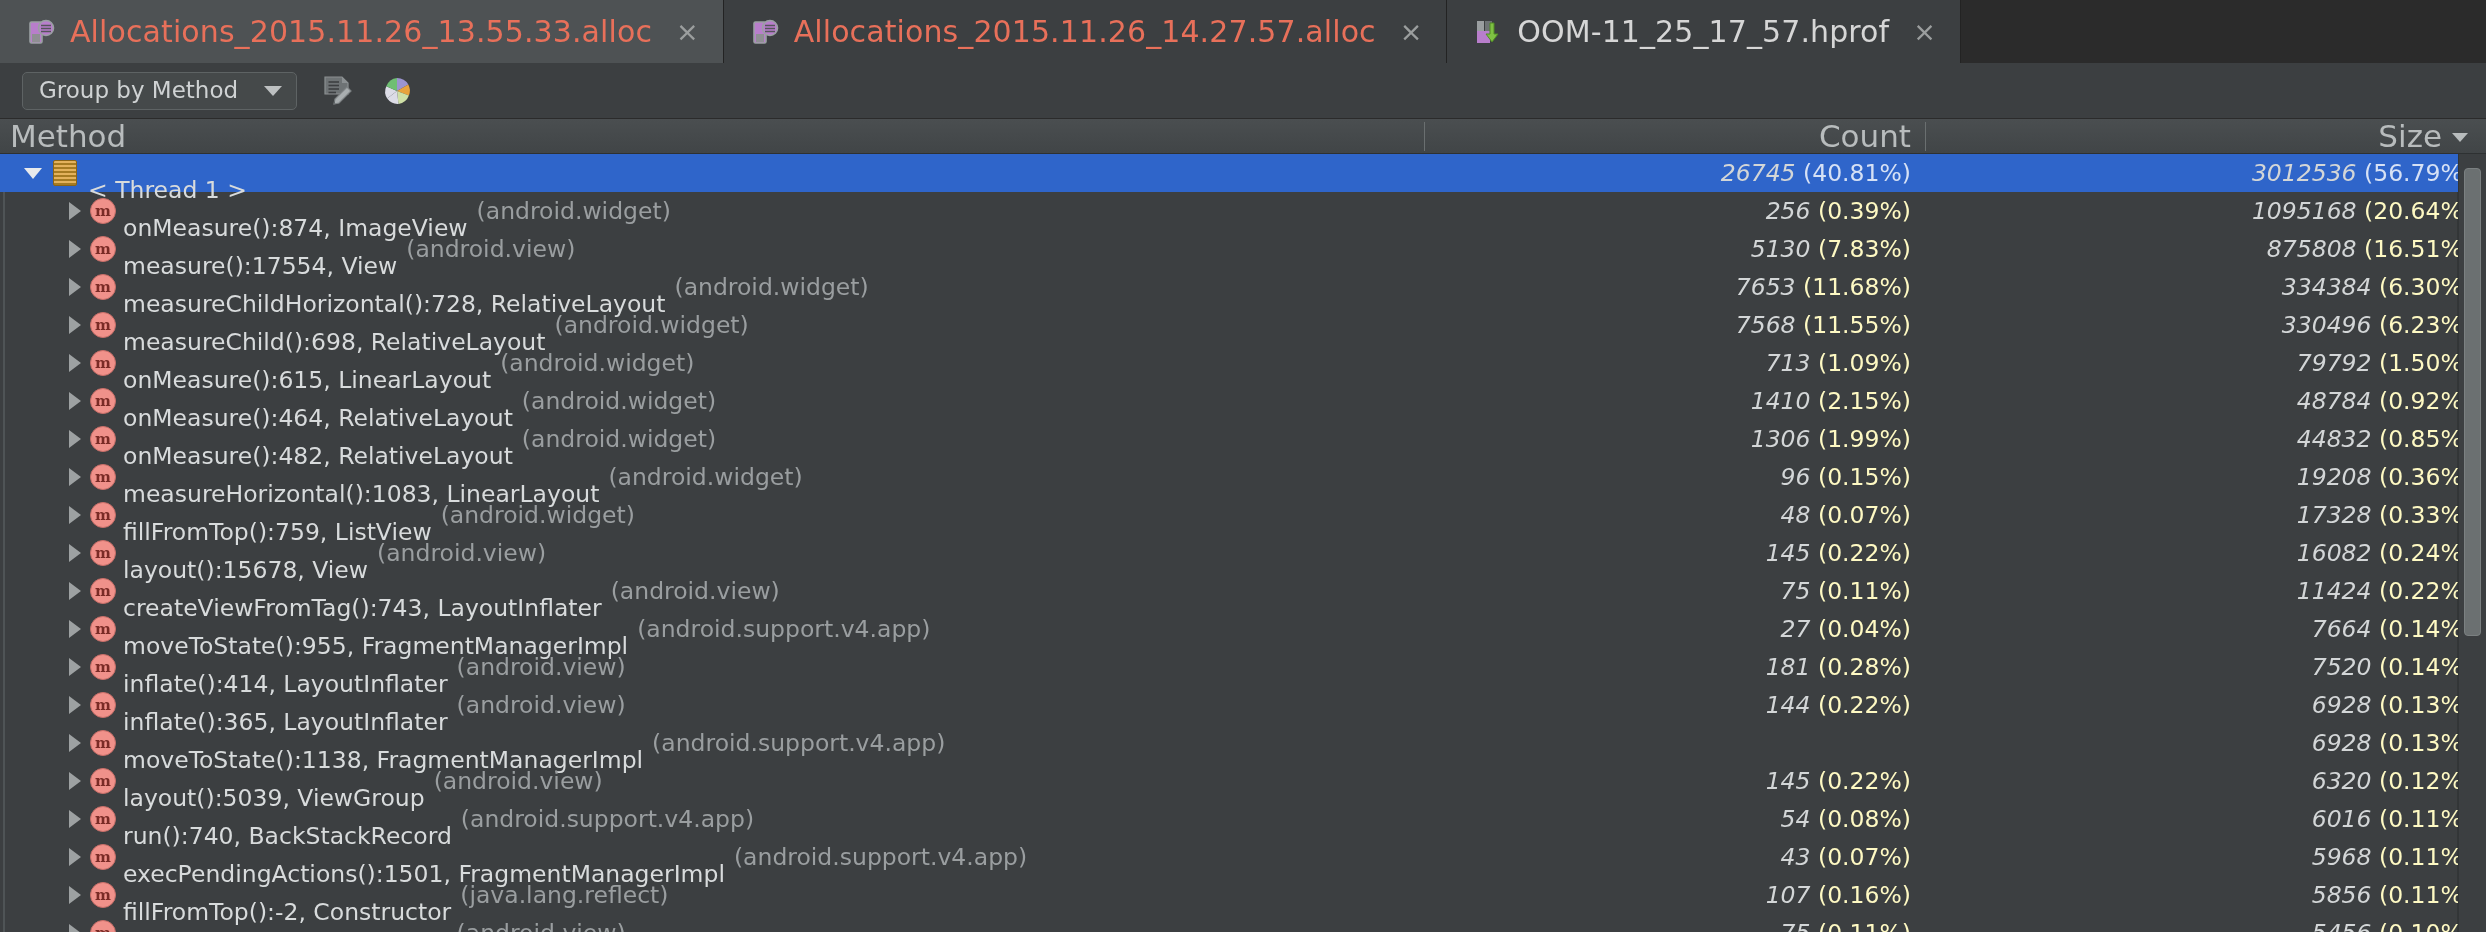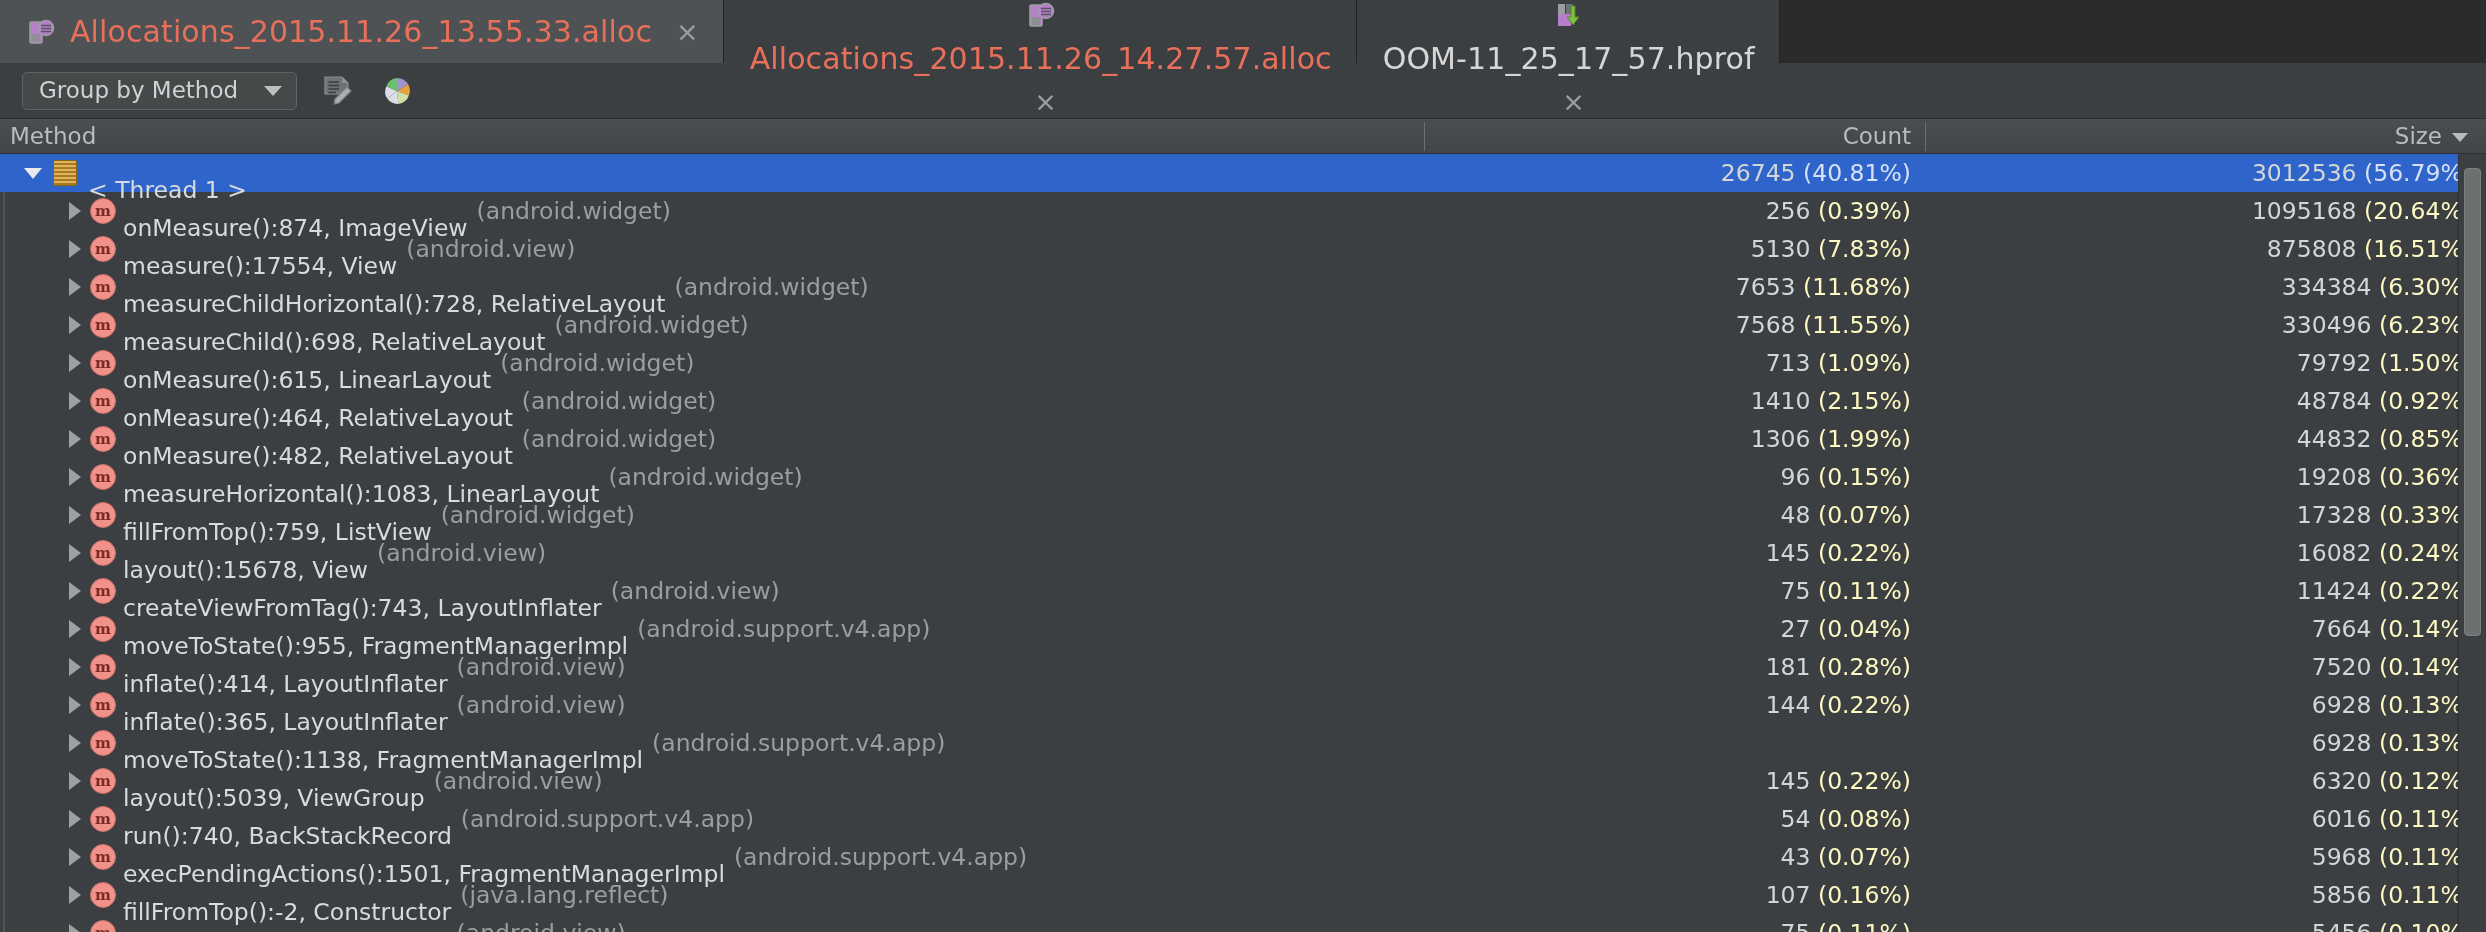--- a/index.html
+++ b/index.html
@@ -28,21 +28,21 @@
     align-items: center;
     gap: 14px;
     padding: 0 24px 0 26px;
     height: 63px;
     background: #2b2b2b;
     cursor: default;
     position: relative;
     border-right: 1px solid #232323;
   }
   .tab.active { background: #4e5254; }
-  .tab.inactive-dark { background: #3c3f41; flex-direction: column; }
+  .tab.inactive-dark { background: #3c3f41; }
   .tab-label {
     font-size: 30px;
     line-height: 1;
     white-space: nowrap;
     letter-spacing: 0.1px;
   }
   .tab-label.alloc { color: #e8705a; }
   .tab-label.hprof { color: #d6d6d6; }
   .tab-close {
     font-size: 27px;
@@ -103,21 +103,21 @@
     background: #3c3f41;
     overflow: hidden;
   }
   #col-header {
     display: flex;
     height: 35px;
     background: linear-gradient(to bottom, #4a4e50 0%, #414547 100%);
     border-bottom: 1px solid #2e3132;
     align-items: center;
     color: #b8bcbd;
-    font-size: 23px;
+    font-size: 31px;
   }
   .hcell { position: relative; height: 35px; display: flex; align-items: center; }
   .hcell.method { flex: 0 0 1424px; padding-left: 10px; justify-content: flex-start; }
   .hcell.count  { flex: 0 0 501px;  padding-right: 14px; justify-content: flex-end; }
   .hcell.size   { flex: 1 1 auto;   padding-right: 18px; justify-content: flex-end; gap: 10px; }
   .hsep {
     position: absolute; left: 0; top: 3px; bottom: 3px;
     width: 1px; background: #6a6f70;
   }
   .sort-caret {
@@ -196,21 +196,21 @@
     color: #7a2b26;
     font-size: 15px;
     font-weight: bold;
     display: flex; align-items: center; justify-content: center;
     line-height: 1;
     font-family: "DejaVu Serif", "Liberation Serif", serif;
   }
 
   .mname { color: #d8dbdc; margin-top: 33px; }
   .pkg   { color: #9a9ea0; margin-left: 9px; }
-  .num-main { color: #d3d6d7; }
+  .num-main { color: #d3d6d7; font-style: italic; }
   .num-pct  { color: #fef9c3; }
 
   
   #tree-guide {
     position: absolute;
     left: 3px; top: 35px; bottom: 0;
     width: 2px;
     background: #4f5456;
     pointer-events: none;
   }

